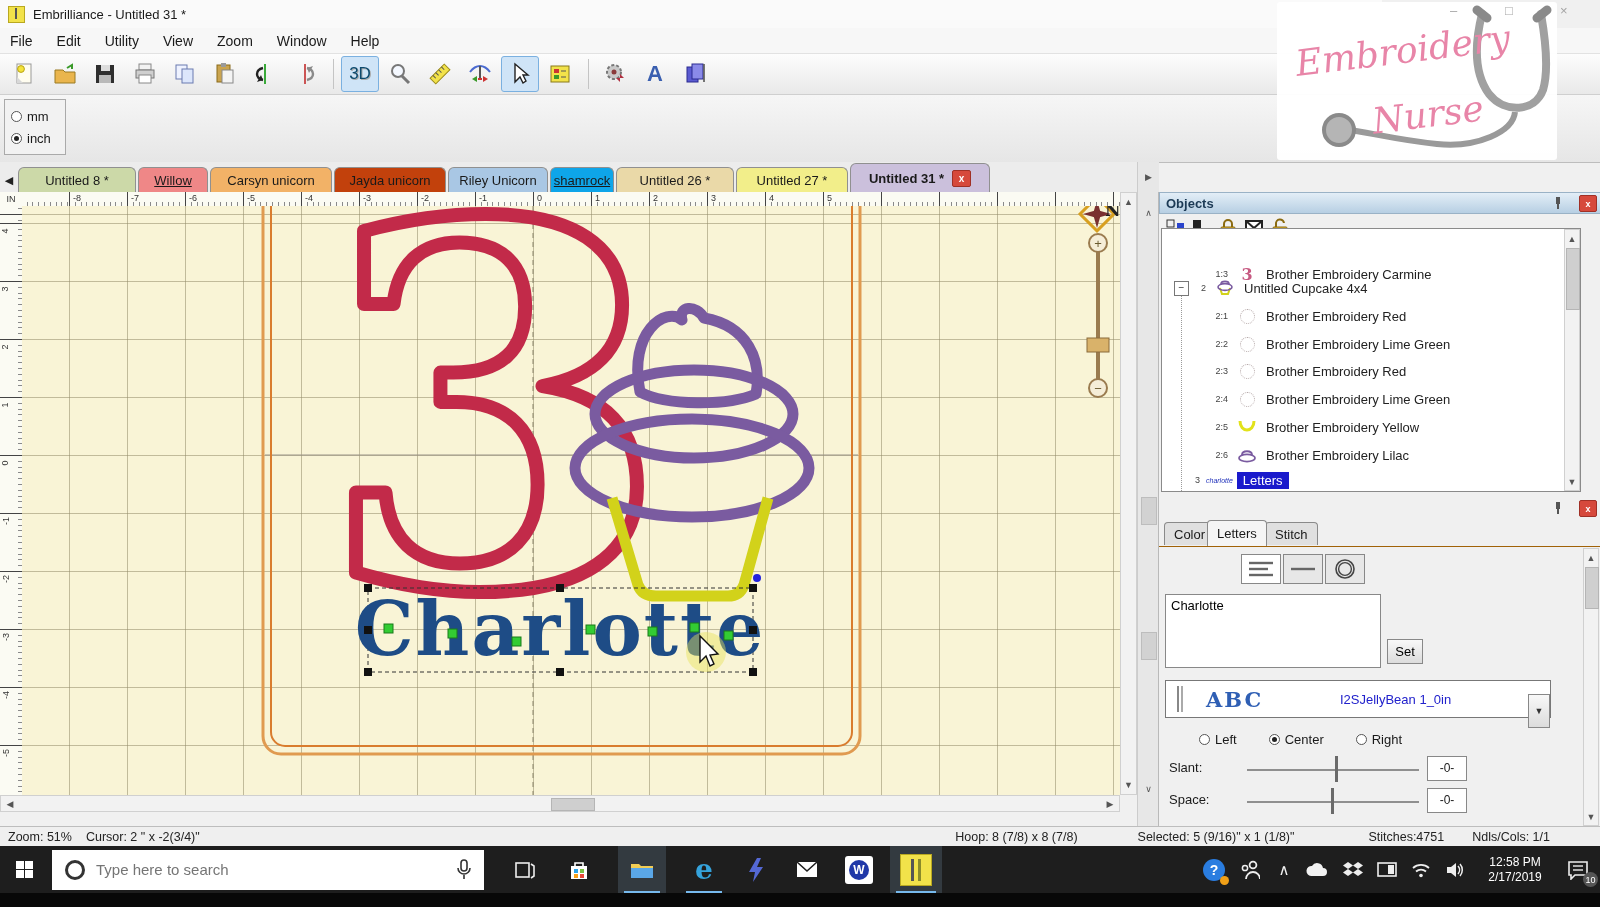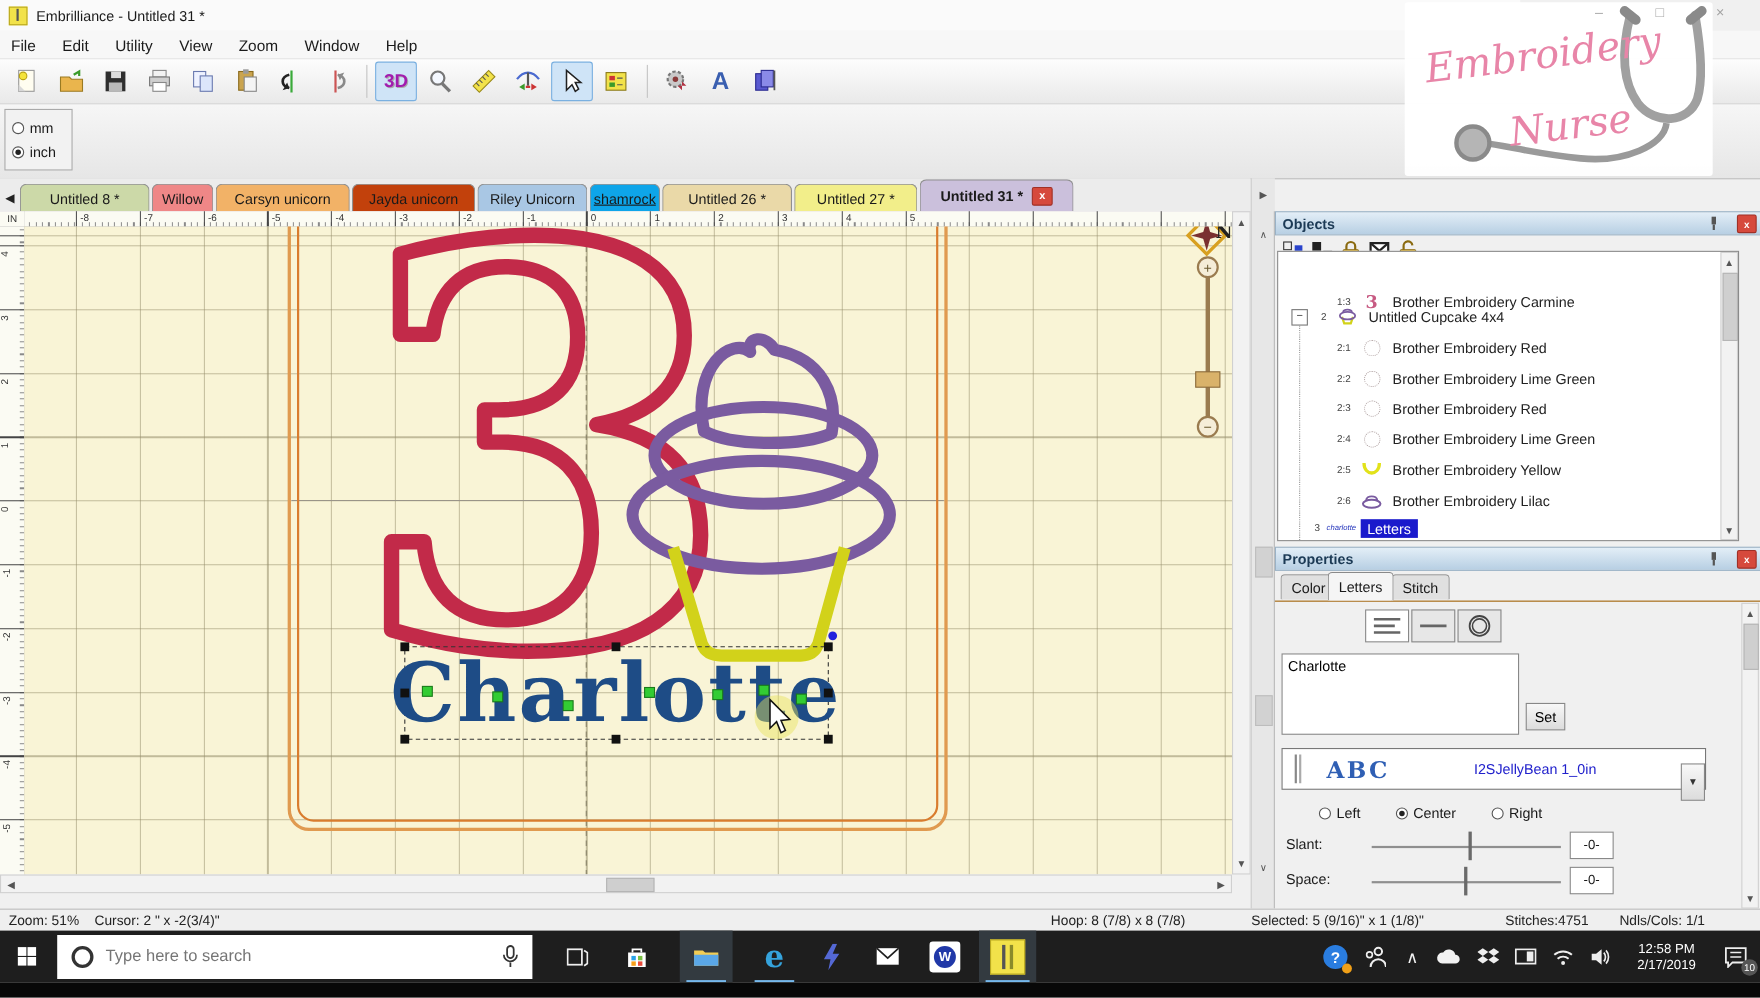--- a/index.html
+++ b/index.html
@@ -10,21 +10,21 @@
   #titlebar{left:0;top:0;width:1382px;height:28px;background:#fafafa;display:flex;align-items:center;}
   #appicon{width:15px;height:15px;margin:0 8px 0 8px;background:#f2e24a;border:1px solid #b9a820;position:relative;}
   #appicon::before{content:"";position:absolute;left:6px;top:1px;width:2px;height:11px;background:#555;}
   #menubar{left:0;top:28px;width:1600px;height:26px;background:#f7f7f7;display:flex;align-items:center;gap:24px;padding-left:10px;box-sizing:border-box;border-bottom:1px solid #e2e2e2;font-size:14px;}
   .menu-item{cursor:default;}
   
   #toolbar1{left:0;top:54px;width:1600px;height:41px;background:linear-gradient(#fdfdfd,#e9e9e9);border-bottom:1px solid #cfcfcf;display:flex;align-items:center;padding-left:6px;box-sizing:border-box;}
   .tbtn{width:36px;height:34px;display:flex;align-items:center;justify-content:center;border:1px solid transparent;border-radius:3px;margin-right:2px;}
   .tbtn.hl{background:#cfe4f7;border-color:#7ab0e0;}
   .tsep{width:1px;height:30px;background:#c4c4c4;margin:0 7px;}
-  .glyph-3d{font-weight:bold;font-size:17px;color:#a21caf;text-shadow:1px 1px 0 #aaa;}
+  .glyph-3d{font-weight:normal;font-size:17px;color:#0c4a6e;text-shadow:1px 1px 0 #aaa;}
   .glyph-A{font-weight:bold;font-size:22px;color:#3a5fb0;}
   #toolbar2{left:0;top:95px;width:1600px;height:67px;background:linear-gradient(#f6f6f6,#e6e6e6);border-bottom:1px solid #bdbdbd;}
   #unitbox{left:4px;top:4px;width:62px;height:56px;border:1px solid #aaa;background:#f2f2f2;padding:5px 6px;box-sizing:border-box;}
   .radio-row{display:flex;align-items:center;gap:5px;height:22px;}
   .radio{width:11px;height:11px;border:1px solid #555;border-radius:50%;background:#fff;box-sizing:border-box;flex:0 0 auto;}
   .radio.checked::after{content:"";display:block;width:5px;height:5px;background:#222;border-radius:50%;margin:2px;}
   .fld{border:1px solid #7a7a7a;background:#fff;font:13px "Liberation Sans",sans-serif;padding:1px 5px;box-sizing:border-box;height:22px;}
   .arr-ic{font-weight:bold;font-size:15px;}
   .val-btn{border:1px solid #888;background:#fff;font:12px "Liberation Sans",sans-serif;text-align:center;}
   #helpbtn{left:460px;top:98px;width:28px;height:58px;text-align:center;}
@@ -323,21 +323,21 @@
     </svg>
     <span class="wm-text" style="left:18px;top:28px;font-size:36px;">Embroidery</span>
     <span class="wm-text" style="left:95px;top:92px;font-size:36px;">Nurse</span>
   </div>
 
   <div id="tabbar" class="abs">
     <div class="tab-scroll">◀</div>
     <div class="tab" style="width:118px;background:#ccd9a8;">
         <span>Untitled 8 *</span>
       </div>
-    <div class="tab" style="width:56px;background:#ef8787;">
+    <div class="tab" style="width:70px;background:#ef8787;text-decoration:underline;">
         <span>Willow</span>
       </div>
     <div class="tab" style="width:122px;background:#f2b267;">
         <span>Carsyn unicorn</span>
       </div>
     <div class="tab" style="width:112px;background:#c2410c;">
         <span>Jayda unicorn</span>
       </div>
     <div class="tab" style="width:100px;background:#a9c7e4;">
         <span>Riley Unicorn</span>
@@ -591,23 +591,20 @@
         <span class="sel-label">Letters</span>
       </div>
 
       <div class="abs sb" style="right:0;top:0;width:16px;height:262px;">
         <div class="sb-arrow" style="left:0;top:2px;width:14px;height:13px;">▲</div>
         <div class="sb-thumb" style="left:1px;top:18px;width:12px;height:60px;"></div>
         <div class="sb-arrow" style="left:0;bottom:2px;width:14px;height:13px;">▼</div>
       </div>
     </div>
 
-    <div class="pane-header" style="top:305px;width:442px;">
-      <span>Properties</span>
-    </div>
     <svg class="abs" style="left:392px;top:309px;" width="14" height="14">
         <rect x="5" y="1" width="4" height="7" fill="#555"></rect>
         <line x1="7" y1="8" x2="7" y2="13" stroke="#555" stroke-width="2"></line>
       </svg>
     <div class="pane-close" style="left:420px;top:308px;">x</div>
 
     <div class="abs" style="left:0;top:330px;width:442px;height:304px;">
       <div style="position:relative;height:24px;border-bottom:1px solid #a16207;">
         <div class="ptab" style="left:5px;">
             <span>Color</span>

